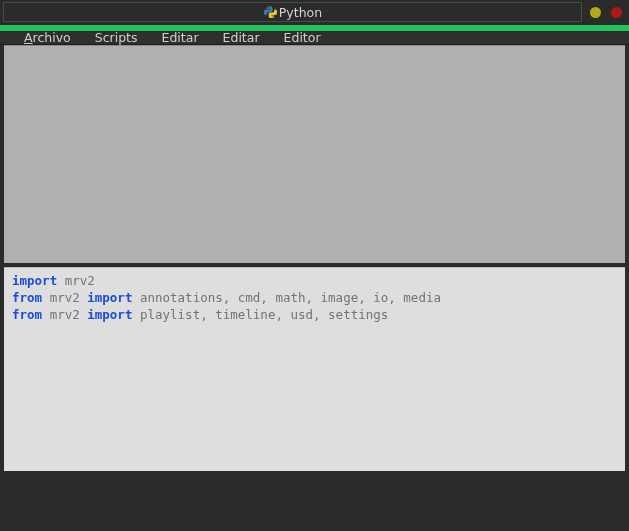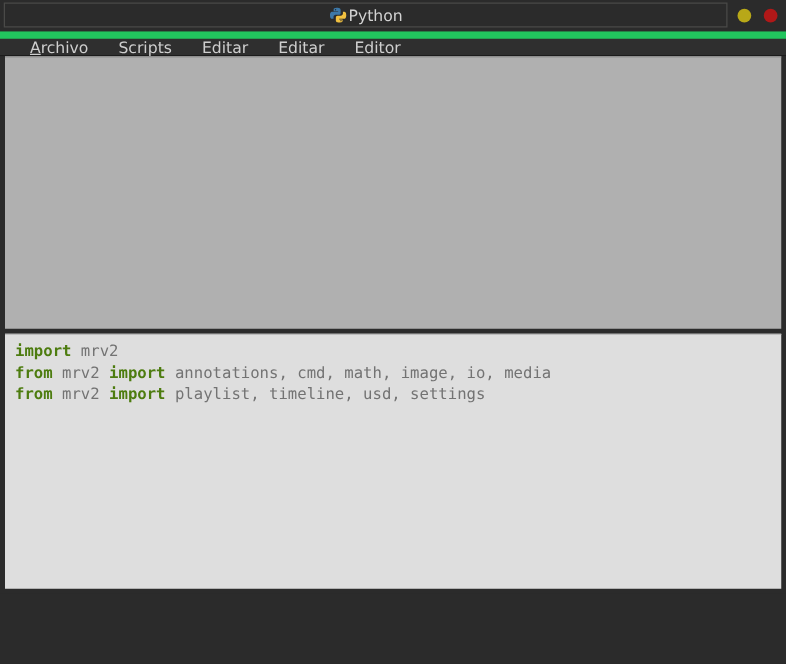--- a/index.html
+++ b/index.html
@@ -154,21 +154,21 @@
     font-size: 12.5px;
     line-height: 17px;
     white-space: pre;
     color: #3a3a3a;
   }
   .code-line {
     white-space: pre;
     height: 17px;
   }
   .tok-kw {
-    color: #4d7c0f;
+    color: #1d4ed8;
     font-weight: bold;
   }
   .tok-plain {
     color: #737373;
   }
 </style>
 </head>
 <body>
 
 <div id="window">

